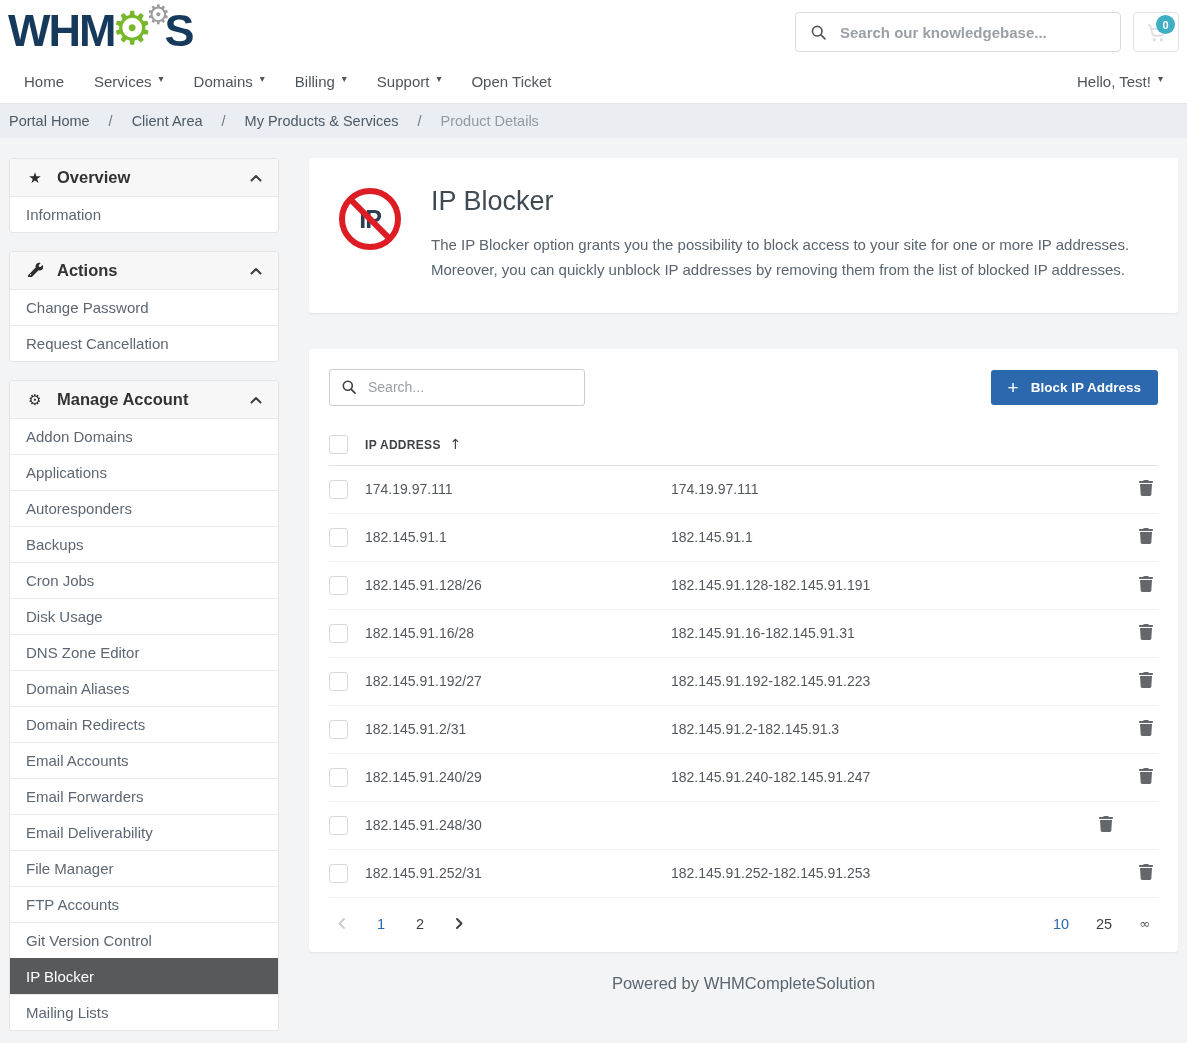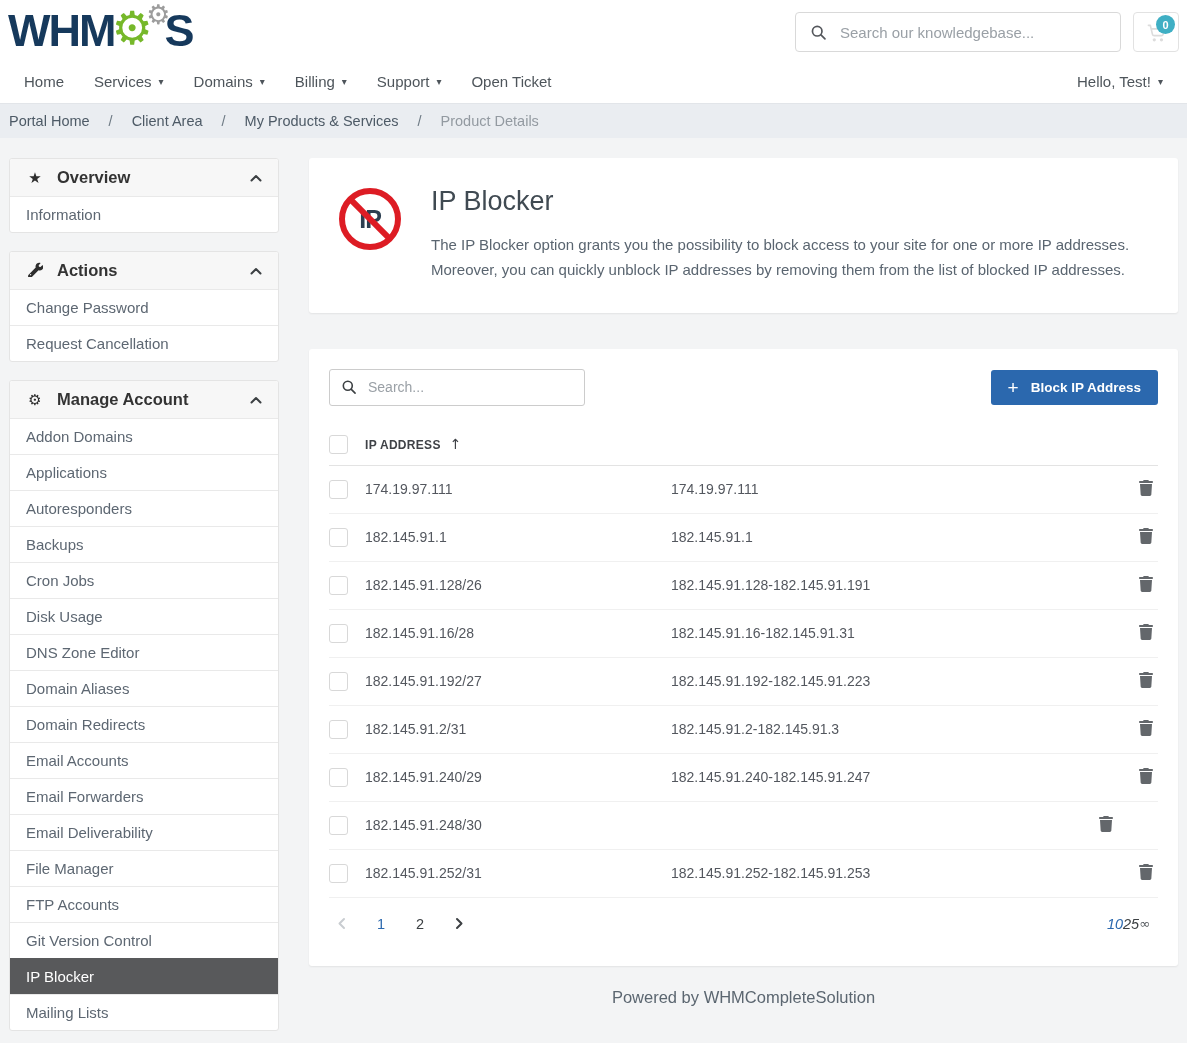--- a/index.html
+++ b/index.html
@@ -12,34 +12,34 @@
   .header-top { display:flex; justify-content:space-between; align-items:flex-start; }
   .logo { display:flex; height:50px; cursor:pointer; }
   .logo-text { font-size:45px; font-weight:700; color:#16395c; letter-spacing:-2px; line-height:1; }
   .logo-gears { position:relative; width:56px; height:50px; margin:0 -3px; }
   .gear-big { position:absolute; left:0; top:-3px; font-size:46px; color:#76b82a; line-height:1; }
   .gear-small { position:absolute; right:-3px; top:-7px; font-size:27px; color:#9d9d9d; line-height:1; }
   .header-right { display:flex; align-items:flex-start; gap:12px; padding-top:4px; }
   .kb-search { position:relative; }
   .kb-search input { width:326px; height:40px; border:1px solid #d9d9d9; border-radius:4px;
                      padding:0 12px 0 44px; font-size:15px; color:#555; outline:none;
-                     font-family:"Liberation Sans", sans-serif; }
+                     font-family:"Liberation Sans", sans-serif;font-weight:bold; }
   input::placeholder { color:#9aa0a6; }
   .kb-search .search-ic { position:absolute; left:15px; top:12px; color:#54575c; }
   .cart-btn { position:relative; width:46px; height:40px; background:#fff; border:1px solid #e2e2e2;
               border-radius:4px; color:#dcdcdc; cursor:pointer; }
   .cart-btn svg { margin-top:4px; }
   .cart-badge { position:absolute; top:2px; right:3px; width:19px; height:19px; border-radius:50%;
                 background:#3fafc4; color:#fff; font-size:11px; font-weight:700;
                 display:flex; align-items:center; justify-content:center; }
 
   .main-nav { display:flex; justify-content:space-between; align-items:center;
               padding:15px 16px 13px; font-size:15px; color:#4e555b; }
   .nav-left { display:flex; gap:30px; }
-  .nav-item { display:flex; align-items:center; gap:7px; cursor:pointer; }
+  .nav-item { display:flex; align-items:flex-start; gap:7px; cursor:pointer; }
   .caret { font-size:10px; color:#4e555b; }
 
   .breadcrumb { background:#eaedf1; border-top:1px solid #e2e5e9; height:35px; display:flex;
                 align-items:center; gap:19px; padding:0 9px; font-size:14.5px; color:#4d5a66; }
   .crumb { cursor:pointer; }
   .crumb.current { color:#939aa1; cursor:default;text-align:right; }
   .crumb-sep { color:#6e7a85; }
 
   
   .content { display:flex; gap:30px; padding:20px 9px 0; align-items:flex-start; }
@@ -61,21 +61,21 @@
   .product-card { display:flex; gap:30px; padding:26px 30px 30px; }
   .ban-icon { position:relative; width:62px; height:62px; flex:none; margin-top:4px; }
   .ban-ring { position:absolute; inset:0; border:6px solid #dd1c24; border-radius:50%; }
   .ban-slash { position:absolute; left:50%; top:50%; width:56px; height:6px; background:#dd1c24;
                transform:translate(-50%,-50%) rotate(45deg); }
   .ban-text { position:absolute; inset:0; display:flex; align-items:center; justify-content:center;
               font-size:25px; font-weight:800; color:#2c3e50; letter-spacing:-1px; }
   .product-title { font-size:27px; color:#404a52; font-weight:400; margin:2px 0 16px; }
   .product-desc { font-size:15px; color:#5a6570; line-height:1.65; max-width:778px; }
 
-  .table-card { margin-top:36px; padding:20px 20px 16px; }
+  .table-card { margin-top:36px; padding:20px 20px 2px; }
   .toolbar { display:flex; justify-content:space-between; align-items:center; margin-bottom:18px; }
   .tbl-search { position:relative; }
   .tbl-search input { width:256px; height:37px; border:1px solid #ccc; border-radius:3px;
                       padding:0 10px 0 38px; font-size:14px; color:#555; outline:none;
                       font-family:"Liberation Sans", sans-serif; }
   .tbl-search .search-ic { position:absolute; left:12px; top:10px; color:#3c4043; }
   .block-btn { display:flex; align-items:center; gap:12px; background:#2b68ae; border:none;
                border-radius:3px; color:#fff; height:35px; padding:0 17px; font-size:13.5px;
                font-weight:700; cursor:pointer; font-family:"Liberation Sans", sans-serif; }
   .plus { font-size:19px; font-weight:400; line-height:1; }
@@ -88,21 +88,21 @@
   .sort-ic { margin-left:9px; font-weight:400; font-size:14px; color:#3f4247; }
   .trash-btn { background:none; border:none; color:#63676b; cursor:pointer; justify-self:end;
                padding:3px 5px; display:flex; }
 
   .pagination { display:flex; align-items:center; min-height:52px; padding:0 8px; }
   .page-ctrl { display:flex; align-items:center; gap:31px; font-size:14.5px; }
   .pg-chev { display:flex; cursor:pointer; color:#3c4043; }
   .pg-chev.disabled { color:#c9cdd1; cursor:default; }
   .page-num { cursor:pointer; color:#3c4043; }
   .page-num.active { color:#2b68ae; }
-  .page-sizes { margin-left:auto; display:flex; align-items:center; font-size:14.5px; color:#3c4043;font-style:italic; }
+  .page-sizes { margin-left:auto; display:flex; gap:27px; align-items:center; font-size:14.5px; color:#3c4043; }
   .size { cursor:pointer; }
   .size.active { color:#2b68ae; }
   .size.inf { font-size:13px; color:#55595e; }
 
   .site-footer { text-align:center; padding:22px 0; font-size:16.5px; color:#5b6670; }
   .footer-link { cursor:pointer; }
 </style>
 </head>
 <body>
 

